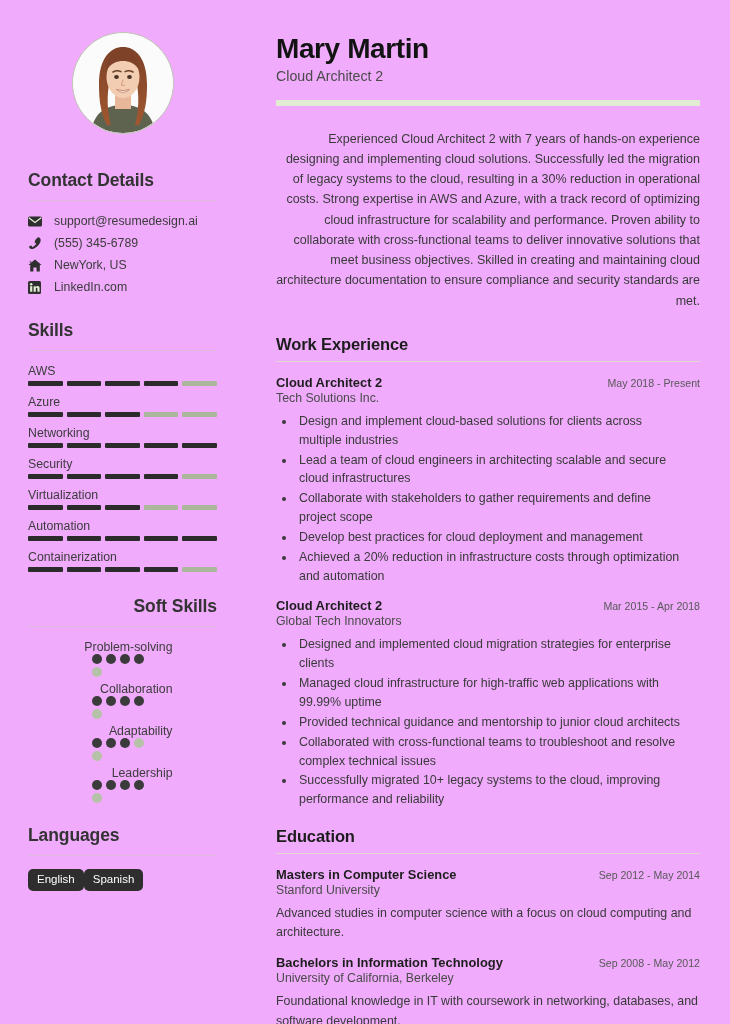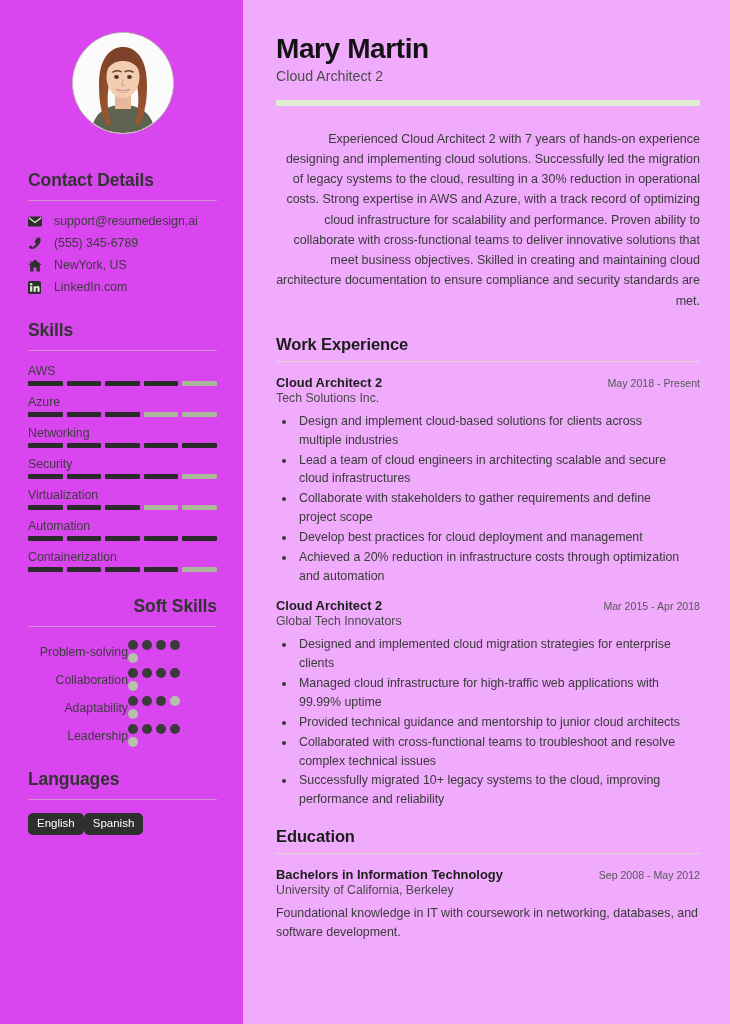--- a/index.html
+++ b/index.html
@@ -18,21 +18,21 @@
     height: 1024px;
     background: #ffffff;
     overflow: hidden;
     display: flex;
   }
 
   
   .sidebar {
     width: 243px;
     min-width: 243px;
-    background: #d946ef;
+    background: #f0abfc;
     box-sizing: border-box;
     padding: 28px 26px 20px 28px;
   }
 
   .avatar-wrap {
     display: flex;
     justify-content: center;
     margin-bottom: 36px;
     margin-top: 4px;
   }
@@ -102,20 +102,21 @@
     background: #aab79b;
   }
   .seg.on { background: #2b2b2b; }
 
   
   .soft-block { margin-bottom: 22px; text-align: right; }
   .soft-row {
     display: flex;
     align-items: center;
     margin-bottom: 5px;
+    flex-direction: column;
   }
   .soft-name {
     font-size: 12.3px;
     color: #3c3c3c;
     width: 100px;
     min-width: 100px;
   }
   .dots {
     display: flex;
     flex-wrap: wrap;
@@ -501,20 +502,28 @@
           </div>
         </div>
     </section>
 
     <section class="section">
       <h2 class="sec-heading">Education</h2>
       <div class="sec-rule"></div>
       <div id="edu-list">
           <div class="entry">
             <div class="entry-head">
+              <span class="entry-role">Masters in Computer Science</span>
+              <span class="entry-date">Sep 2012 - May 2014</span>
+            </div>
+            <div class="entry-org">Stanford University</div>
+            <div class="entry-desc">Advanced studies in computer science with a focus on cloud computing and architecture.</div>
+          </div>
+          <div class="entry">
+            <div class="entry-head">
               <span class="entry-role">Bachelors in Information Technology</span>
               <span class="entry-date">Sep 2008 - May 2012</span>
             </div>
             <div class="entry-org">University of California, Berkeley</div>
             <div class="entry-desc">Foundational knowledge in IT with coursework in networking, databases, and software development.</div>
           </div>
         </div>
     </section>
 
   </main>

